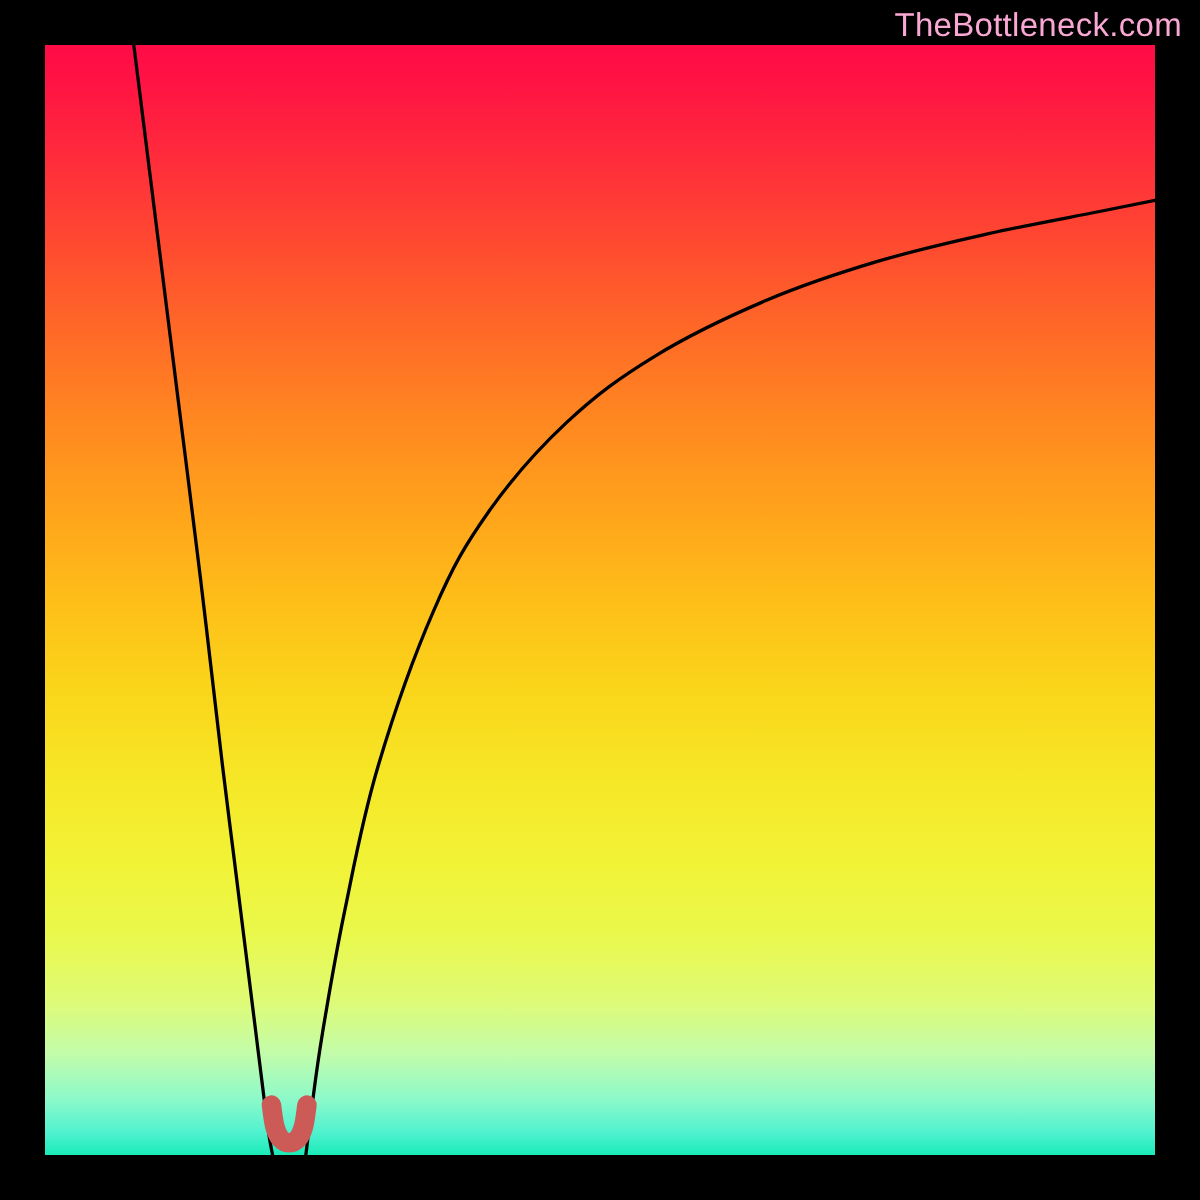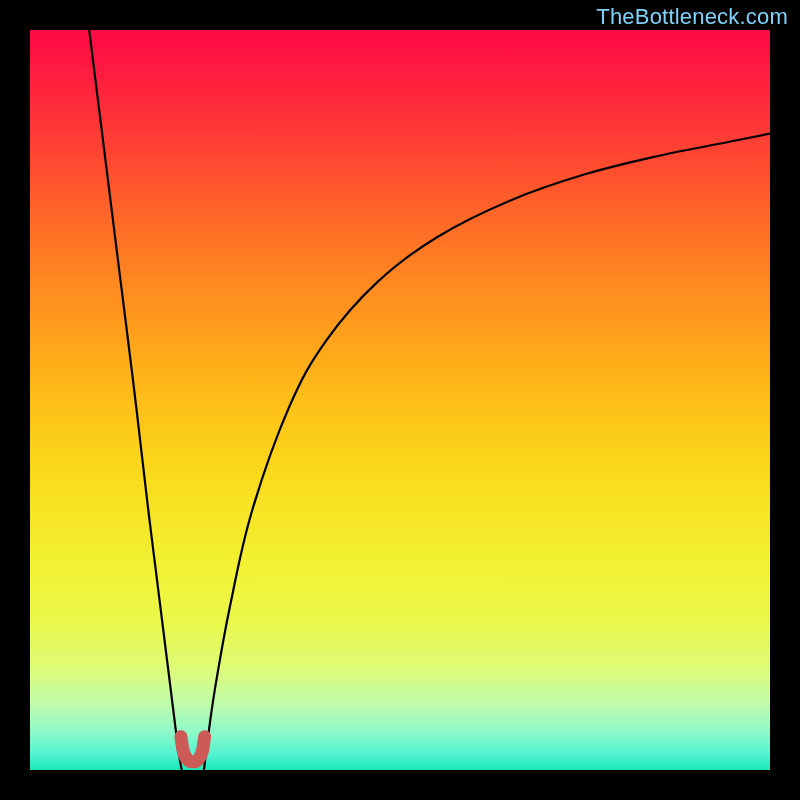--- a/index.html
+++ b/index.html
@@ -44,21 +44,21 @@
       #c1fcab 91%,
       #8cf9ca 95%,
       #4ff2cf 98%,
       #19ebb7 100%
     );
   }
   .attribution {
     position: absolute;
     top: 4px;
     right: 12px;
-    color: #7dd3fc;
+    color: #f9a8d4;
     font-size: 22px;
     letter-spacing: 0.2px;
     user-select: none;
   }
   svg.curves {
     position: absolute;
     left: 0;
     top: 0;
     width: 740px;
     height: 740px;

